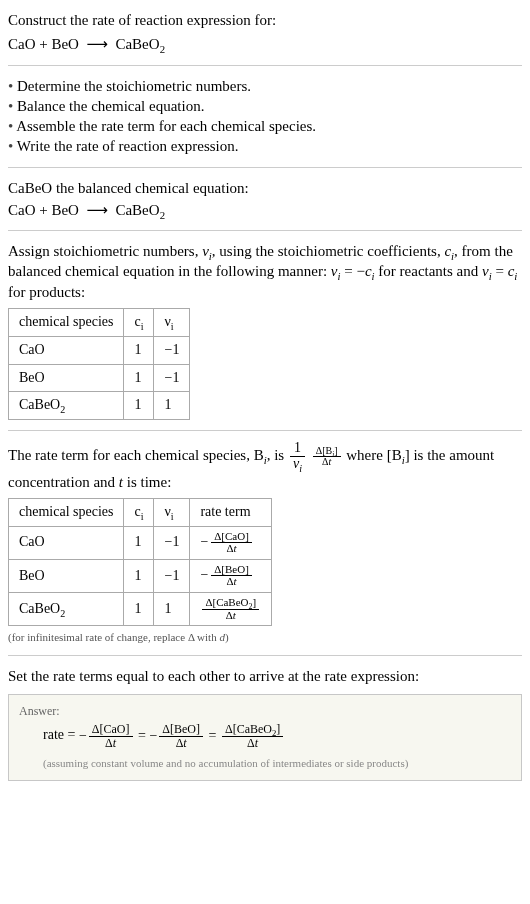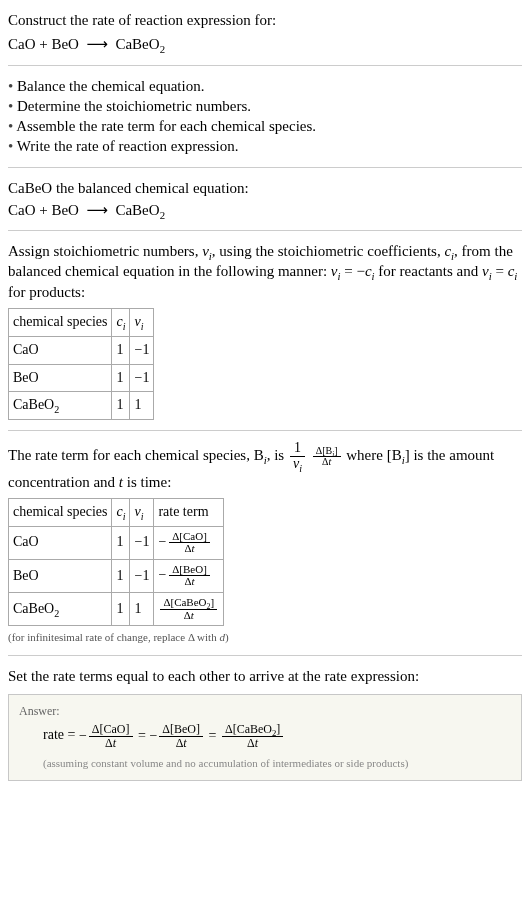--- a/index.html
+++ b/index.html
@@ -23,21 +23,21 @@
   sub { font-size: 0.72em; vertical-align: sub; line-height:0;}
   .bullets { margin: 2px 0 0 0; }
   .bullets div::before { content: "• "; color:#444;}
   table.chm {
     border-collapse: collapse;
     margin-top: 6px;
     font-size: 14px;
   }
   table.chm td, table.chm th {
     border: 1px solid #aaa;
-    padding: 4px 4px;
+    padding: 4px 10px;
     text-align: left;
     font-weight: normal;
     margin-left: 16px;
   }
   table.chm th { background: none; }
   .frac {
     display: inline-block;
     text-align: center;
     vertical-align: middle;
     font-size: 12px;
@@ -54,38 +54,38 @@
   .answer-box {
     border: 1px solid #c7c7c7;
     border-radius: 0;
     background: #f7f7f0;
     padding: 8px 10px 10px 10px;
     margin-top: 8px;
   }
   .answer-box .caption { font-size: 12px; color:#666; margin-bottom:4px;}
   .answer-box .note { font-size: 11px; color:#888; margin-top:6px;}
   .ital { font-style: italic; }
-  .ci { font-style: italic; }
+  .ci { }
   .rate-line { font-size: 14px; }
   .neg { margin-right:1px; }
   .ratecell .frac { font-size: 11px; }
   .prompt { margin-bottom:4px;}
 </style>
 </head>
 <body>
 
 <div class="section">
   <div class="prompt">Construct the rate of reaction expression for:</div>
   <div class="eq">CaO + BeO &nbsp;⟶&nbsp; CaBeO<sub>2</sub></div>
 </div>
 
 <div class="section">
   <div class="bullets">
+      <div>Determine the stoichiometric numbers.</div>
       <div>Balance the chemical equation.</div>
-      <div>Determine the stoichiometric numbers.</div>
       <div>Assemble the rate term for each chemical species.</div>
       <div>Write the rate of reaction expression.</div>
     </div>
 </div>
 
 <div class="section">
   <div>CaBeO the balanced chemical equation:</div>
   <div class="eq" style="margin-top:2px;">CaO + BeO &nbsp;⟶&nbsp; CaBeO<sub>2</sub></div>
 </div>
 

